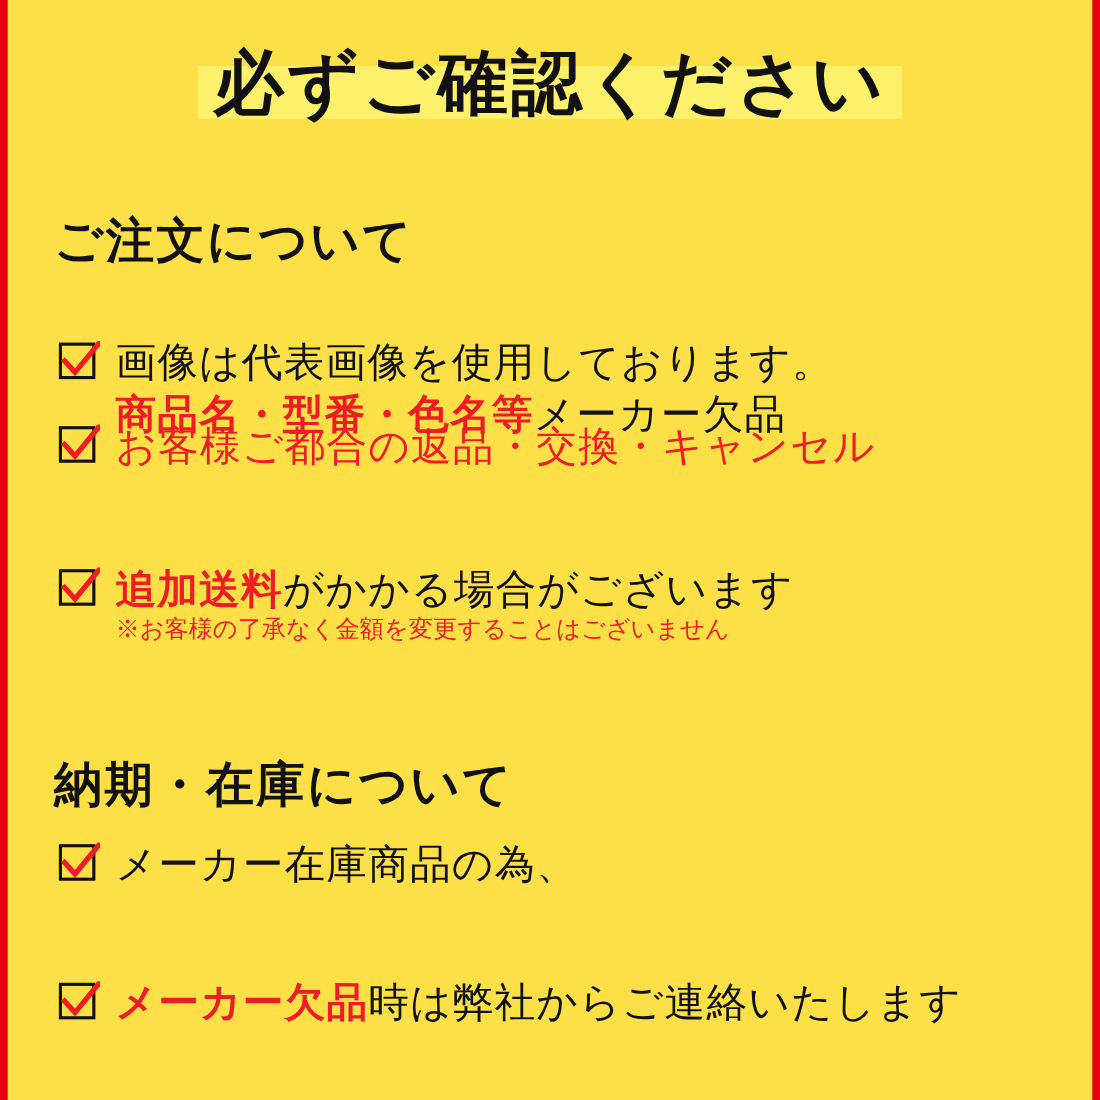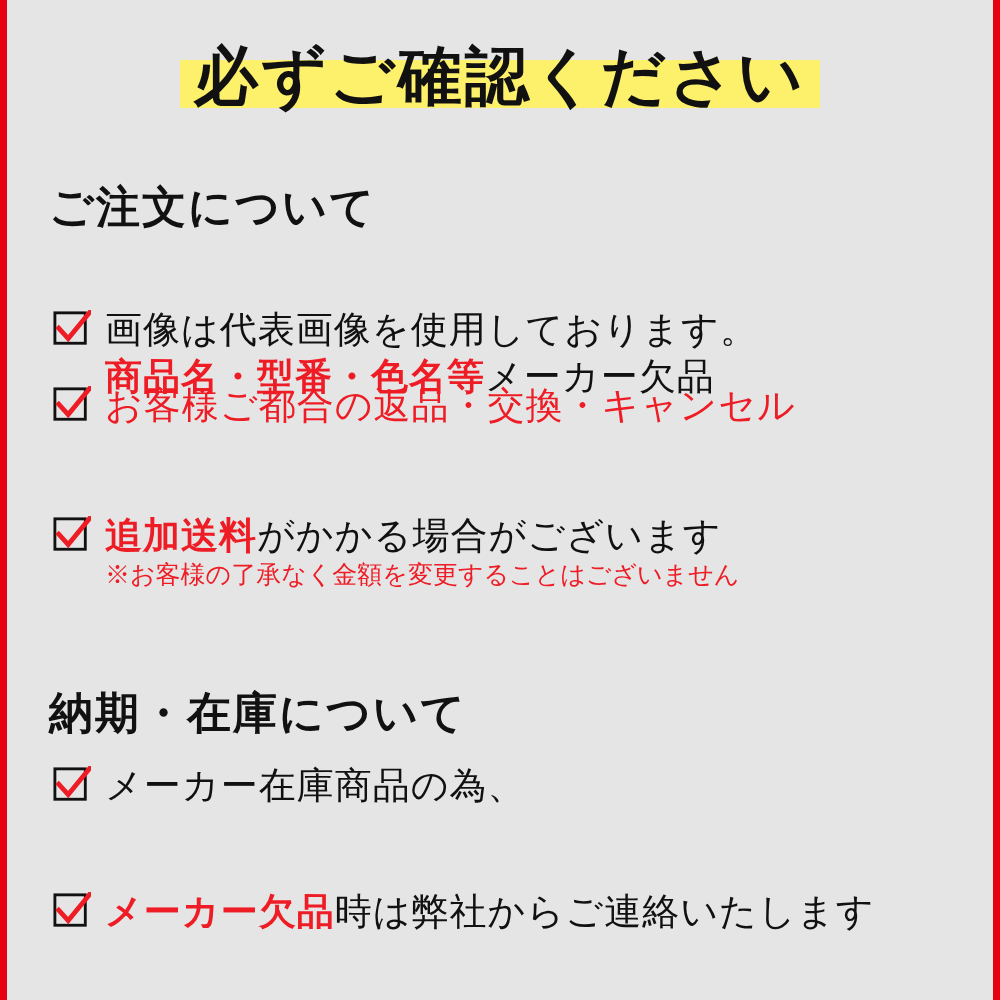--- a/index.html
+++ b/index.html
@@ -13,21 +13,21 @@
     font-family: "DejaVu Sans", sans-serif;
     overflow: hidden;
   }
   .page {
     position: relative;
     width: 1000px;
     height: 1000px;
     box-sizing: border-box;
     border-left: 7px solid #e60012;
     border-right: 7px solid #e60012;
-    background: #e5e5e5;
+    background: #fde047;
   }
   .inner {
     position: absolute;
     left: 0;
     top: 0;
     width: 986px;
     height: 1000px;
     padding: 0;
   }
 
@@ -66,21 +66,21 @@
 
   
   .section-head {
     font-family: "DejaVu Serif", serif;
     font-weight: bold;
     font-size: 44px;
     color: #111111;
     letter-spacing: 2px;
     margin: 0;
   }
-  #section-1-head { position: absolute; left: 42px; top: 178px; }
+  #section-1-head { position: absolute; left: 42px; top: 190px; }
   #section-2-head { position: absolute; left: 42px; top: 684px; }
 
   
   .item {
     position: absolute;
     left: 46px;
     width: 920px;
   }
   .item .chk {
     position: absolute;
@@ -102,21 +102,21 @@
   }
   .line.bold-red {
     font-weight: normal;
     color: #ee1c25;
   }
   .line .red {
     font-weight: bold;
     color: #ee1c25;
   }
   .line.small {
-    font-size: 25px;
+    font-size: 22px;
     color: #ee1c25;
     letter-spacing: 0px;
     line-height: 1.3;
   }
 
   #item-1 { top: 258px; margin-top: 48px; }
   #item-2 { top: 382px; }
   #item-3 { top: 512px; }
   #item-4 { top: 762px; }
   #item-5 { top: 888px; }

